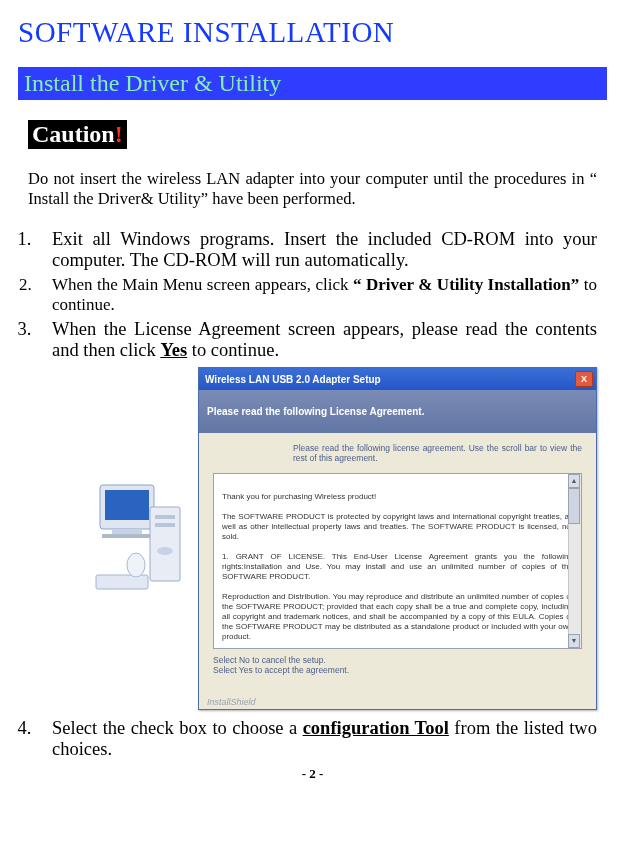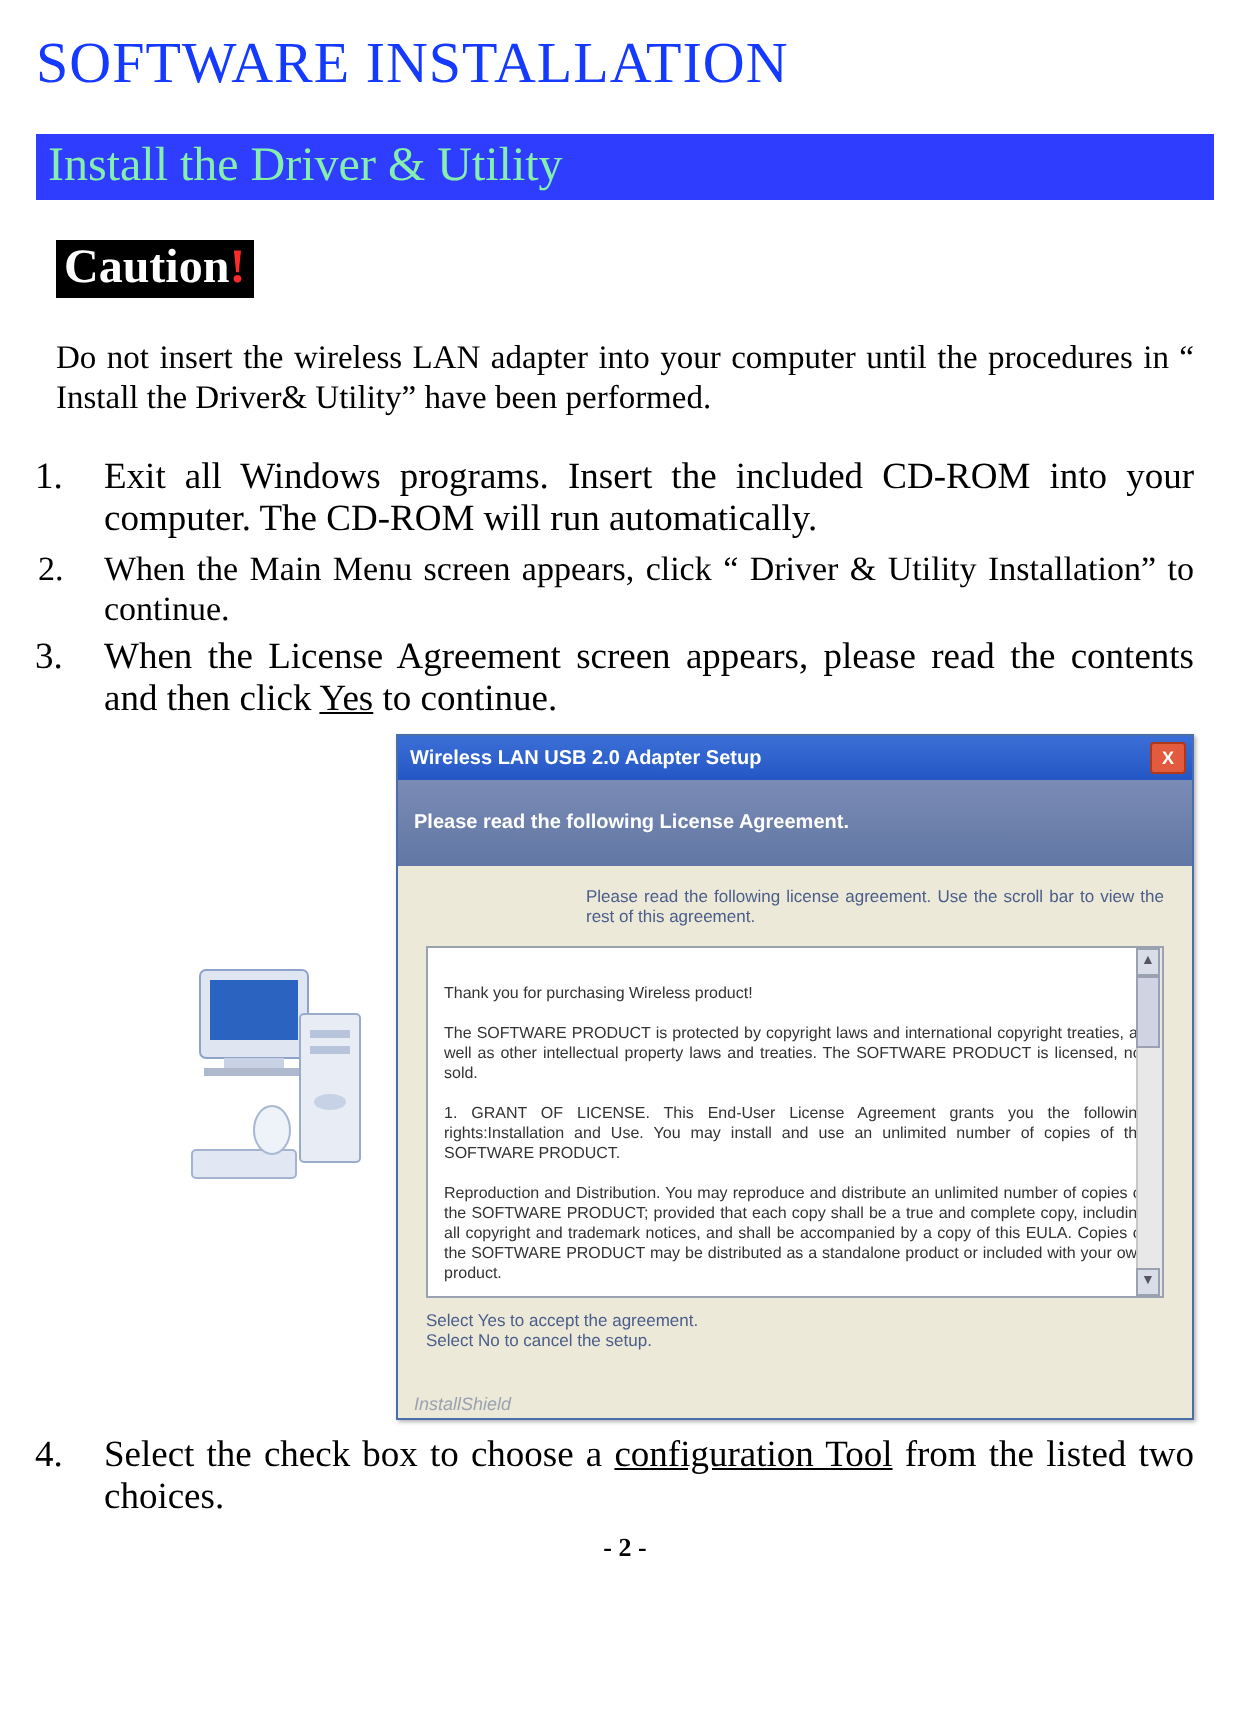--- a/index.html
+++ b/index.html
@@ -46,21 +46,21 @@
     margin: 0 0 0 0;
     padding: 0 10px 0 18px;
   }
   ol.steps > li {
     font-size: 18.5px;
     margin-bottom: 4px;
     padding-left: 16px;
     text-align: justify;
   }
   ol.steps > li.step2 { font-size: 17px; }
-  .bold { font-weight: normal; }
+  .bold { font-weight: bold; }
   .uline { text-decoration: underline; }
 
   
   .shot-row {
     display: flex;
     align-items: center;
     gap: 10px;
     margin: 6px 0 8px 40px;
   }
   .pc-illus {
@@ -229,22 +229,22 @@
             <div>The SOFTWARE PRODUCT is protected by copyright laws and international copyright treaties, as well as other intellectual property laws and treaties. The SOFTWARE PRODUCT is licensed, not sold.</div><br>
             <div>1. GRANT OF LICENSE. This End-User License Agreement grants you the following rights:Installation and Use. You may install and use an unlimited number of copies of the SOFTWARE PRODUCT.</div><br>
             <div>Reproduction and Distribution. You may reproduce and distribute an unlimited number of copies of the SOFTWARE PRODUCT; provided that each copy shall be a true and complete copy, including all copyright and trademark notices, and shall be accompanied by a copy of this EULA. Copies of the SOFTWARE PRODUCT may be distributed as a standalone product or included with your own product.</div>
             <div class="scrollbar">
               <div class="arr up">▲</div>
               <div class="thumb"></div>
               <div class="arr dn">▼</div>
             </div>
           </div>
           <div class="postbox">
+            <div>Select No to cancel the setup.</div>
             <div>Select Yes to accept the agreement.</div>
-            <div>Select No to cancel the setup.</div>
           </div>
         </div>
         <div class="brandbar">InstallShield</div>
       </div>
     </div>
   </li>
   <li>
     <span>Select the check box to choose a </span><span class="bold uline">configuration Tool</span><span> from the listed two choices.</span>
   </li>
 </ol>

